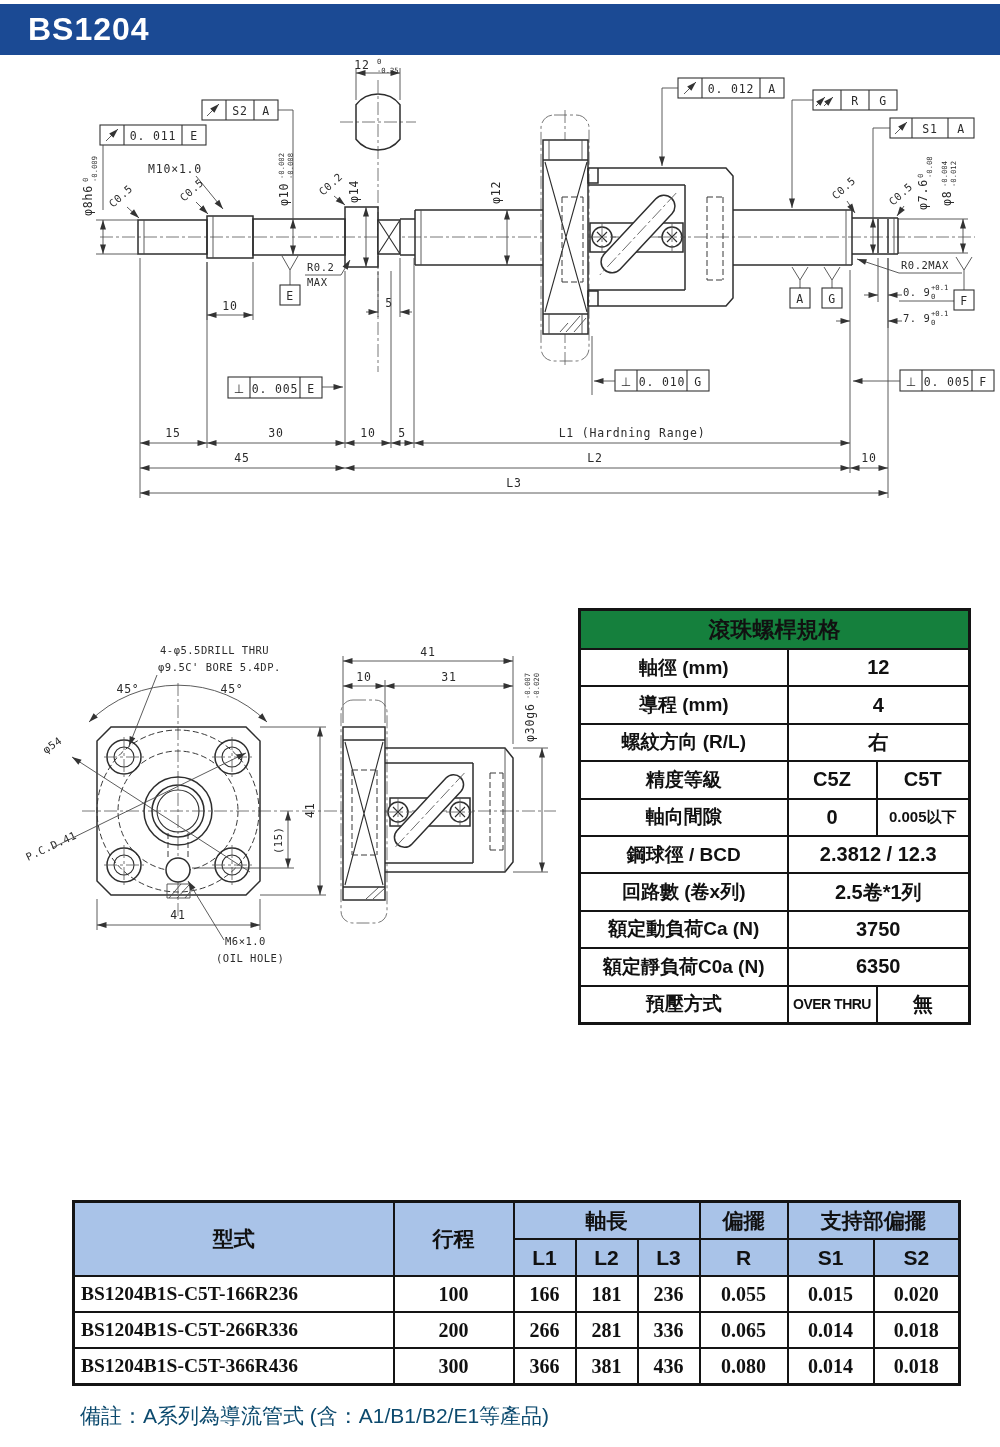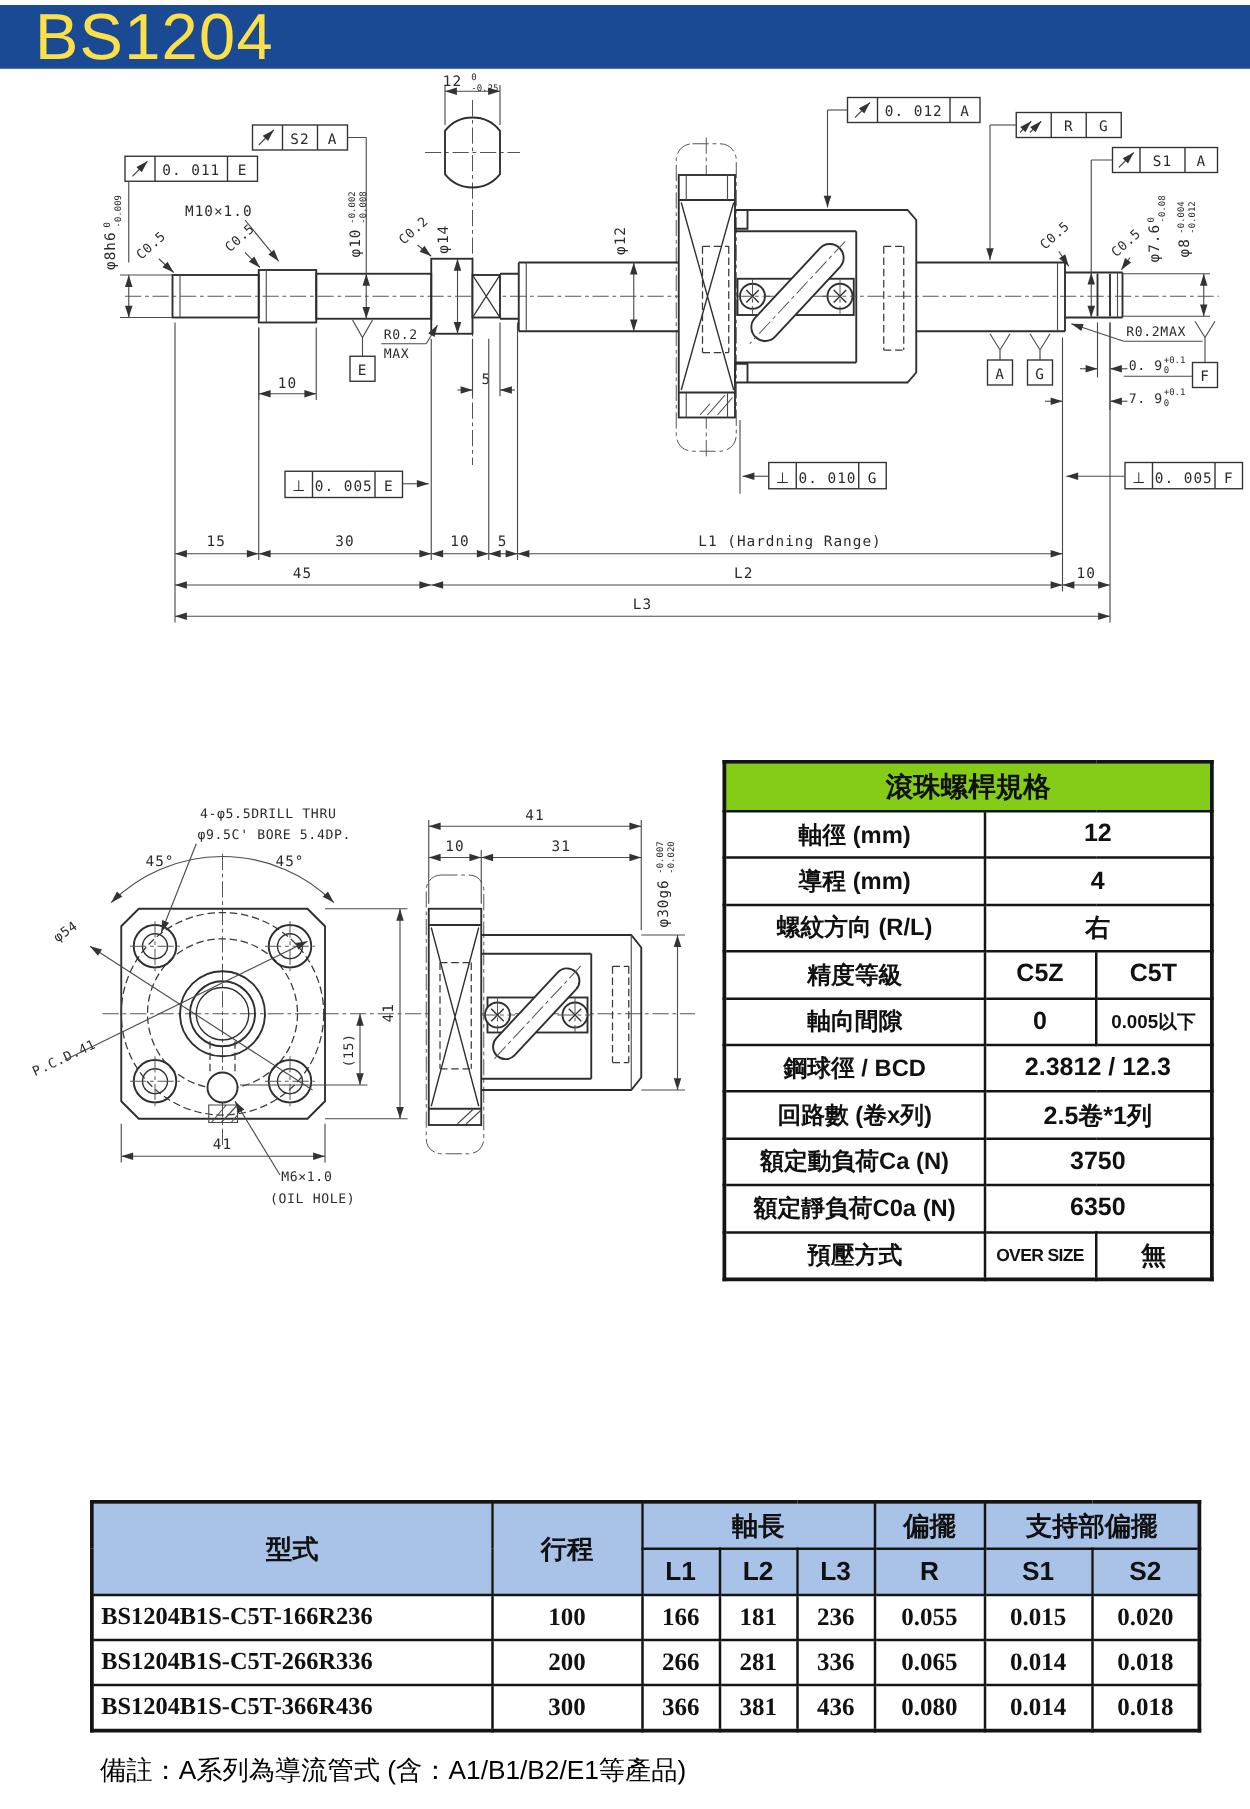--- a/index.html
+++ b/index.html
@@ -1,51 +1,51 @@
 <!DOCTYPE html>
 <html><head>
 <meta charset="utf-8">
 <style>
   html,body{margin:0;padding:0;background:#fff;}
   #page{position:relative;width:1000px;height:1447px;background:#ffffff;overflow:hidden;
         font-family:"Liberation Sans",sans-serif;}
   
   #banner{position:absolute;left:0;top:4px;width:1000px;height:51px;display:flex;align-items:center;}
-  #banner .t{color:#fde047;font-size:52px;font-weight:normal;letter-spacing:1px;padding-left:28px;}
+  #banner .t{color:#ffffff;font-size:32px;font-weight:bold;letter-spacing:1px;padding-left:28px;}
   
   #dwg{position:absolute;left:0;top:0;}
   .obj{stroke:#2e2e2e;stroke-width:1.5;fill:none;stroke-linejoin:miter;}
   .objf{stroke:#2e2e2e;stroke-width:1.5;fill:#ffffff;stroke-linejoin:miter;}
   .ob2{stroke:#2e2e2e;stroke-width:1.1;fill:none;}
   .thin{stroke:#4a4a4a;stroke-width:0.9;fill:none;}
   .dim{stroke:#4a4a4a;stroke-width:0.9;fill:none;}
   .cl{stroke:#555;stroke-width:0.8;fill:none;stroke-dasharray:13 3 3 3;}
   .hid{stroke:#383838;stroke-width:1;fill:none;stroke-dasharray:6 3;}
   .bx{stroke:#333;stroke-width:1.1;fill:#fff;}
   text.d{font-family:"DejaVu Sans Mono",monospace;font-size:11.5px;fill:#2b2b2b;letter-spacing:0.8px;}
   text.ds{font-family:"DejaVu Sans Mono",monospace;font-size:10.5px;fill:#2b2b2b;letter-spacing:0.5px;}
   text.tl{font-family:"DejaVu Sans Mono",monospace;font-size:7.2px;fill:#2b2b2b;}
   text.sym{font-family:"DejaVu Sans",sans-serif;font-size:12px;fill:#2b2b2b;}
   
   table{border-collapse:collapse;table-layout:fixed;}
   #specTable{position:absolute;left:578px;top:608px;width:390px;border:3px solid #141414;}
   #specTable td,#specTable th{border:2px solid #141414;text-align:center;vertical-align:middle;
       font-weight:bold;color:#111;white-space:nowrap;overflow:hidden;padding:0;}
-  #specTable th{background:#84cc16;font-size:22px;height:37px;}
+  #specTable th{background:#15803d;font-size:22px;height:37px;}
   #specTable td{height:35.4px;font-size:20px;}
   #specTable td.lab{font-size:19px;}
   #specTable td.small{font-size:15px;margin-left:48px;}
   #specTable td.tiny{font-size:14px;letter-spacing:-0.5px;}
   #modelTable{position:absolute;left:72px;top:1200px;width:886px;border:3px solid #141414;}
   #modelTable th,#modelTable td{border:2px solid #141414;text-align:center;vertical-align:middle;
       font-weight:bold;color:#111;white-space:nowrap;overflow:hidden;padding:0;}
   #modelTable th{background:#a9c3e8;font-size:21px;height:35px;}
   #modelTable td{height:34px;font-size:20px;font-family:Liberation Serif, serif;}
   #modelTable td.mod{text-align:left;padding-left:6px;font-size:19.5px;}
-  #note{position:absolute;left:80px;top:1402px;font-size:21px;color:#000000;}
+  #note{position:absolute;left:80px;top:1402px;font-size:21px;color:#0c4a6e;}
 </style>
 </head>
 <body>
 
 <div id="page">
 
   <div id="banner" style="background:#1b4a94;">
     <span class="t">BS1204</span>
   </div>
 
@@ -486,21 +486,21 @@
     <tr>
           <td class="lab">額定動負荷Ca (N)</td>
           <td colspan="2">3750</td>
         </tr>
     <tr>
           <td class="lab">額定靜負荷C0a (N)</td>
           <td colspan="2">6350</td>
         </tr>
     <tr>
           <td class="lab">預壓方式</td>
-          <td class="tiny">OVER SIZE</td>
+          <td class="tiny">OVER THRU</td>
           <td>無</td>
         </tr>
   </tbody>
     </table>
 
   <table id="modelTable">
     <colgroup>
       <col style="width:320px">
         <col style="width:120px">
         <col style="width:62px">

